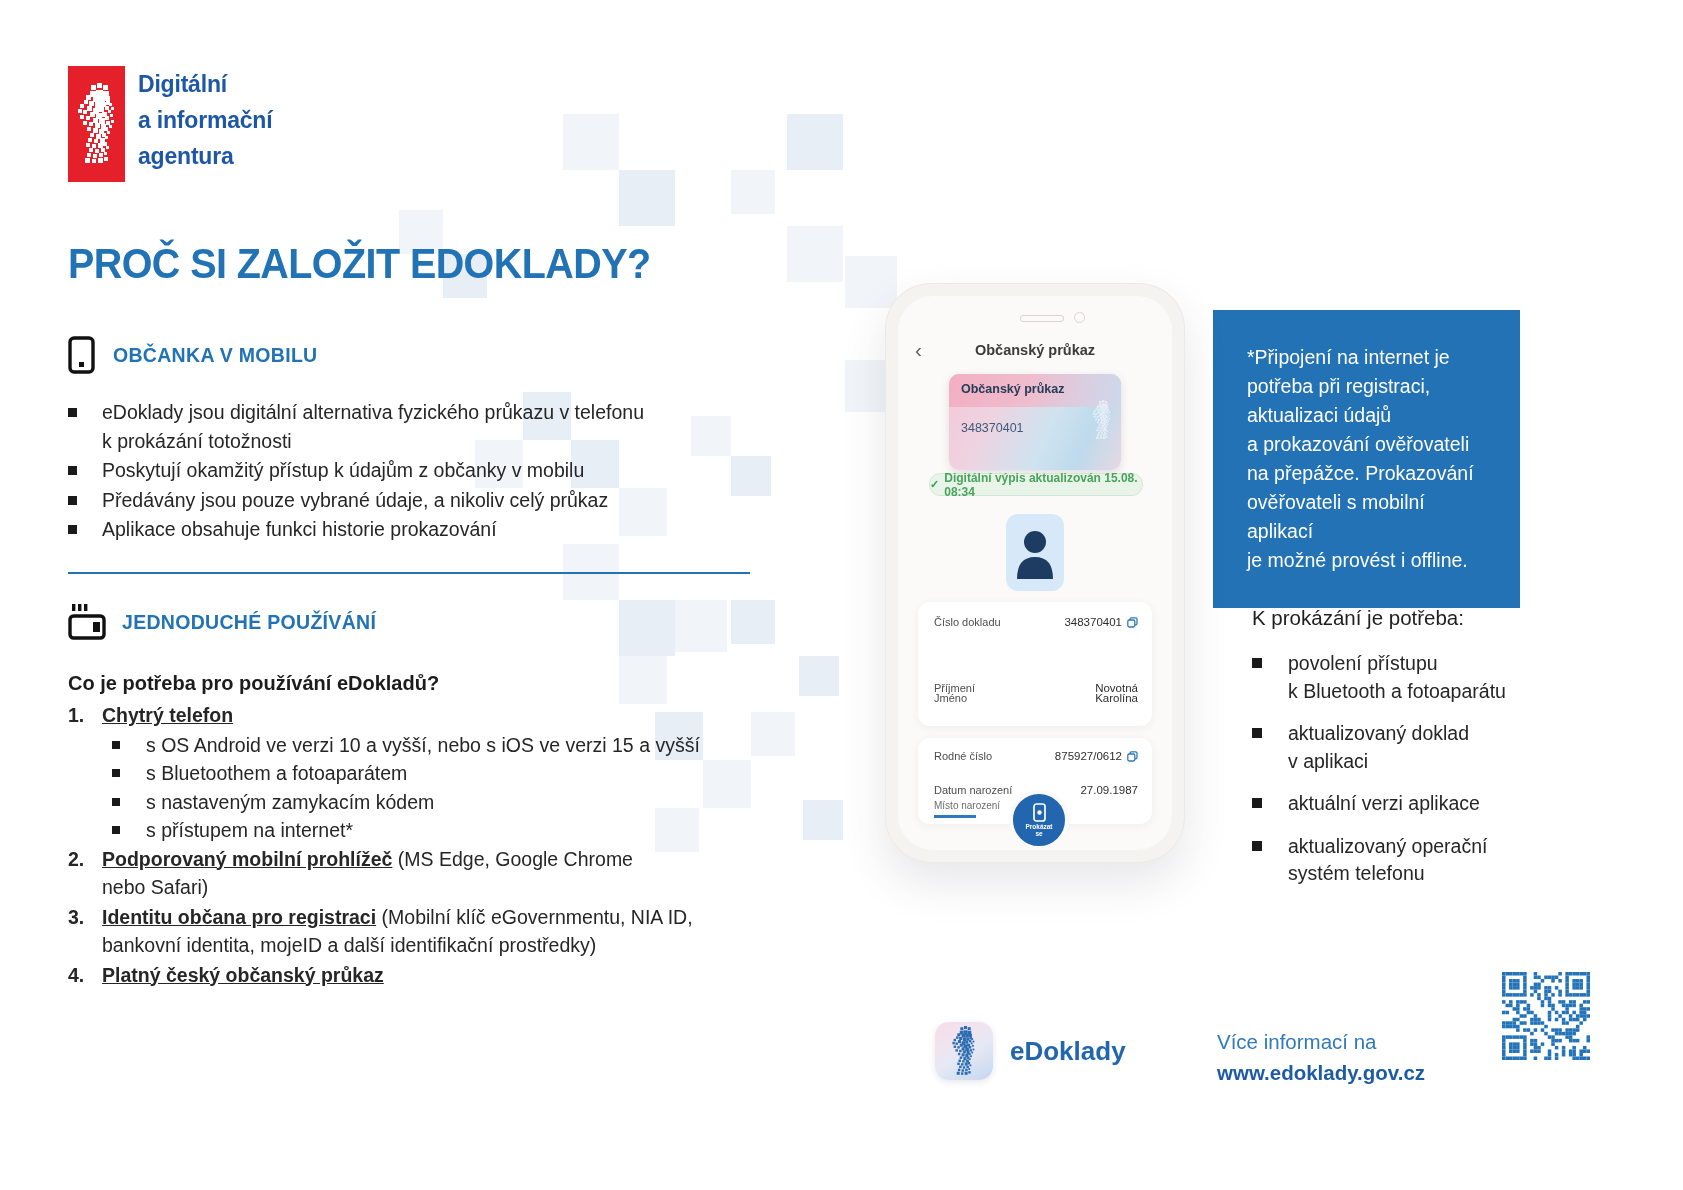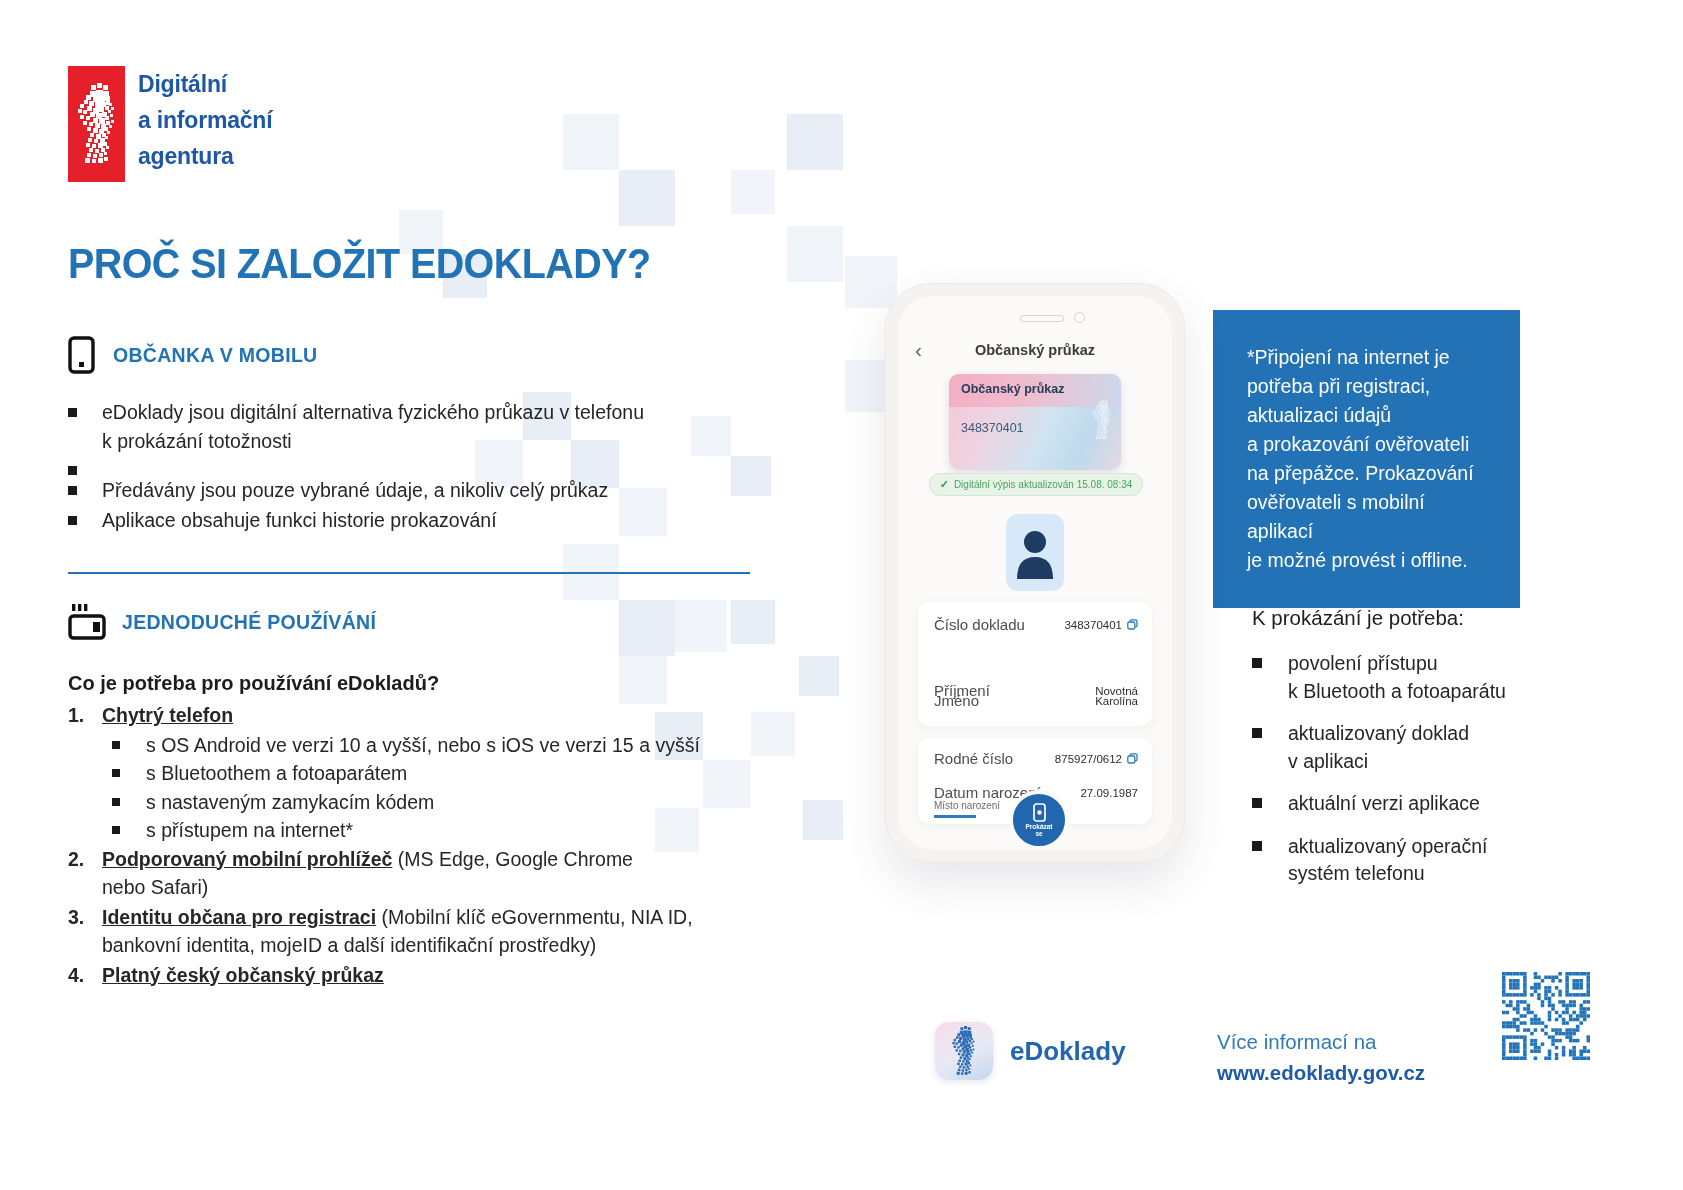--- a/index.html
+++ b/index.html
@@ -61,31 +61,31 @@
            box-shadow:0 3px 8px rgba(120,90,120,.18);}
   #id-card-strip{position:absolute;left:0;top:0;right:0;height:33px;
            background:linear-gradient(100deg,#f2afc4 0%,#f0bccd 45%,#d9cfe2 80%,#cdd8ec 100%);}
   #id-card-title{position:absolute;left:12px;top:8px;font-size:12.5px;font-weight:700;color:#263d57;}
   #id-card-number{position:absolute;left:12px;top:47px;font-size:12.5px;color:#3c5a78;}
   #card-lion{position:absolute;right:8px;top:26px;opacity:.55;}
 
   #status-pill{position:absolute;left:31px;top:177px;width:212px;height:21px;border-radius:11px;
            background:#e9f4e9;border:1px solid #d2e7d3;display:flex;align-items:center;justify-content:center;gap:5px;}
   #status-check{color:#2f9e50;font-size:11px;font-weight:700;}
-  #status-text{color:#49a35c;font-size:10px;font-weight:400;}
+  #status-text{color:#49a35c;font-size:12px;font-weight:700;}
 
   #avatar{position:absolute;left:108px;top:218px;width:58px;height:77px;border-radius:12px;background:#d7e9f8;
           display:flex;align-items:center;justify-content:center;}
 
   .data-card{position:absolute;left:20px;width:234px;background:#ffffff;border-radius:12px;
              box-shadow:0 2px 9px rgba(90,90,110,.07);}
   #data-card-1{top:306px;height:124px;}
   #data-card-2{top:442px;height:86px;}
   .f-row{position:absolute;left:16px;right:14px;display:flex;align-items:center;}
-  .f-label{font-size:15px;color:#4e4e4e;flex:1;}
+  .f-label{font-size:11px;color:#4e4e4e;flex:1;}
   .f-value{font-size:11.5px;color:#2e2e2e;}
   .copy-ic{margin-left:5px;display:inline-flex;}
 
   #misto-label{position:absolute;left:16px;top:62px;font-size:10px;color:#6d6d6d;}
   #misto-underline{position:absolute;left:16px;top:77px;width:42px;height:3px;background:#2f79bc;}
 
   #tab-bar{position:absolute;left:0;right:0;bottom:0;height:34px;background:#fbfaf8;border-top:1px solid #efece9;}
   .tab{position:absolute;top:3px;width:70px;display:flex;flex-direction:column;align-items:center;}
   #tab-doklady{left:24px;}
   #tab-profil{left:182px;}
@@ -242,20 +242,21 @@
 </div>
 
 <div class="abs" id="sec1-list">
   <div class="b-row">
       <span class="b-marker"></span>
       <span class="b-text pre">eDoklady jsou digitální alternativa fyzického průkazu v telefonu
 k prokázání totožnosti</span>
     </div>
   <div class="b-row">
       <span class="b-marker"></span>
+      <span class="b-text pre">Poskytují okamžitý přístup k údajům z občanky v mobilu</span>
     </div>
   <div class="b-row">
       <span class="b-marker"></span>
       <span class="b-text pre">Předávány jsou pouze vybrané údaje, a nikoliv celý průkaz</span>
     </div>
   <div class="b-row">
       <span class="b-marker"></span>
       <span class="b-text pre">Aplikace obsahuje funkci historie prokazování</span>
     </div>
 </div>

